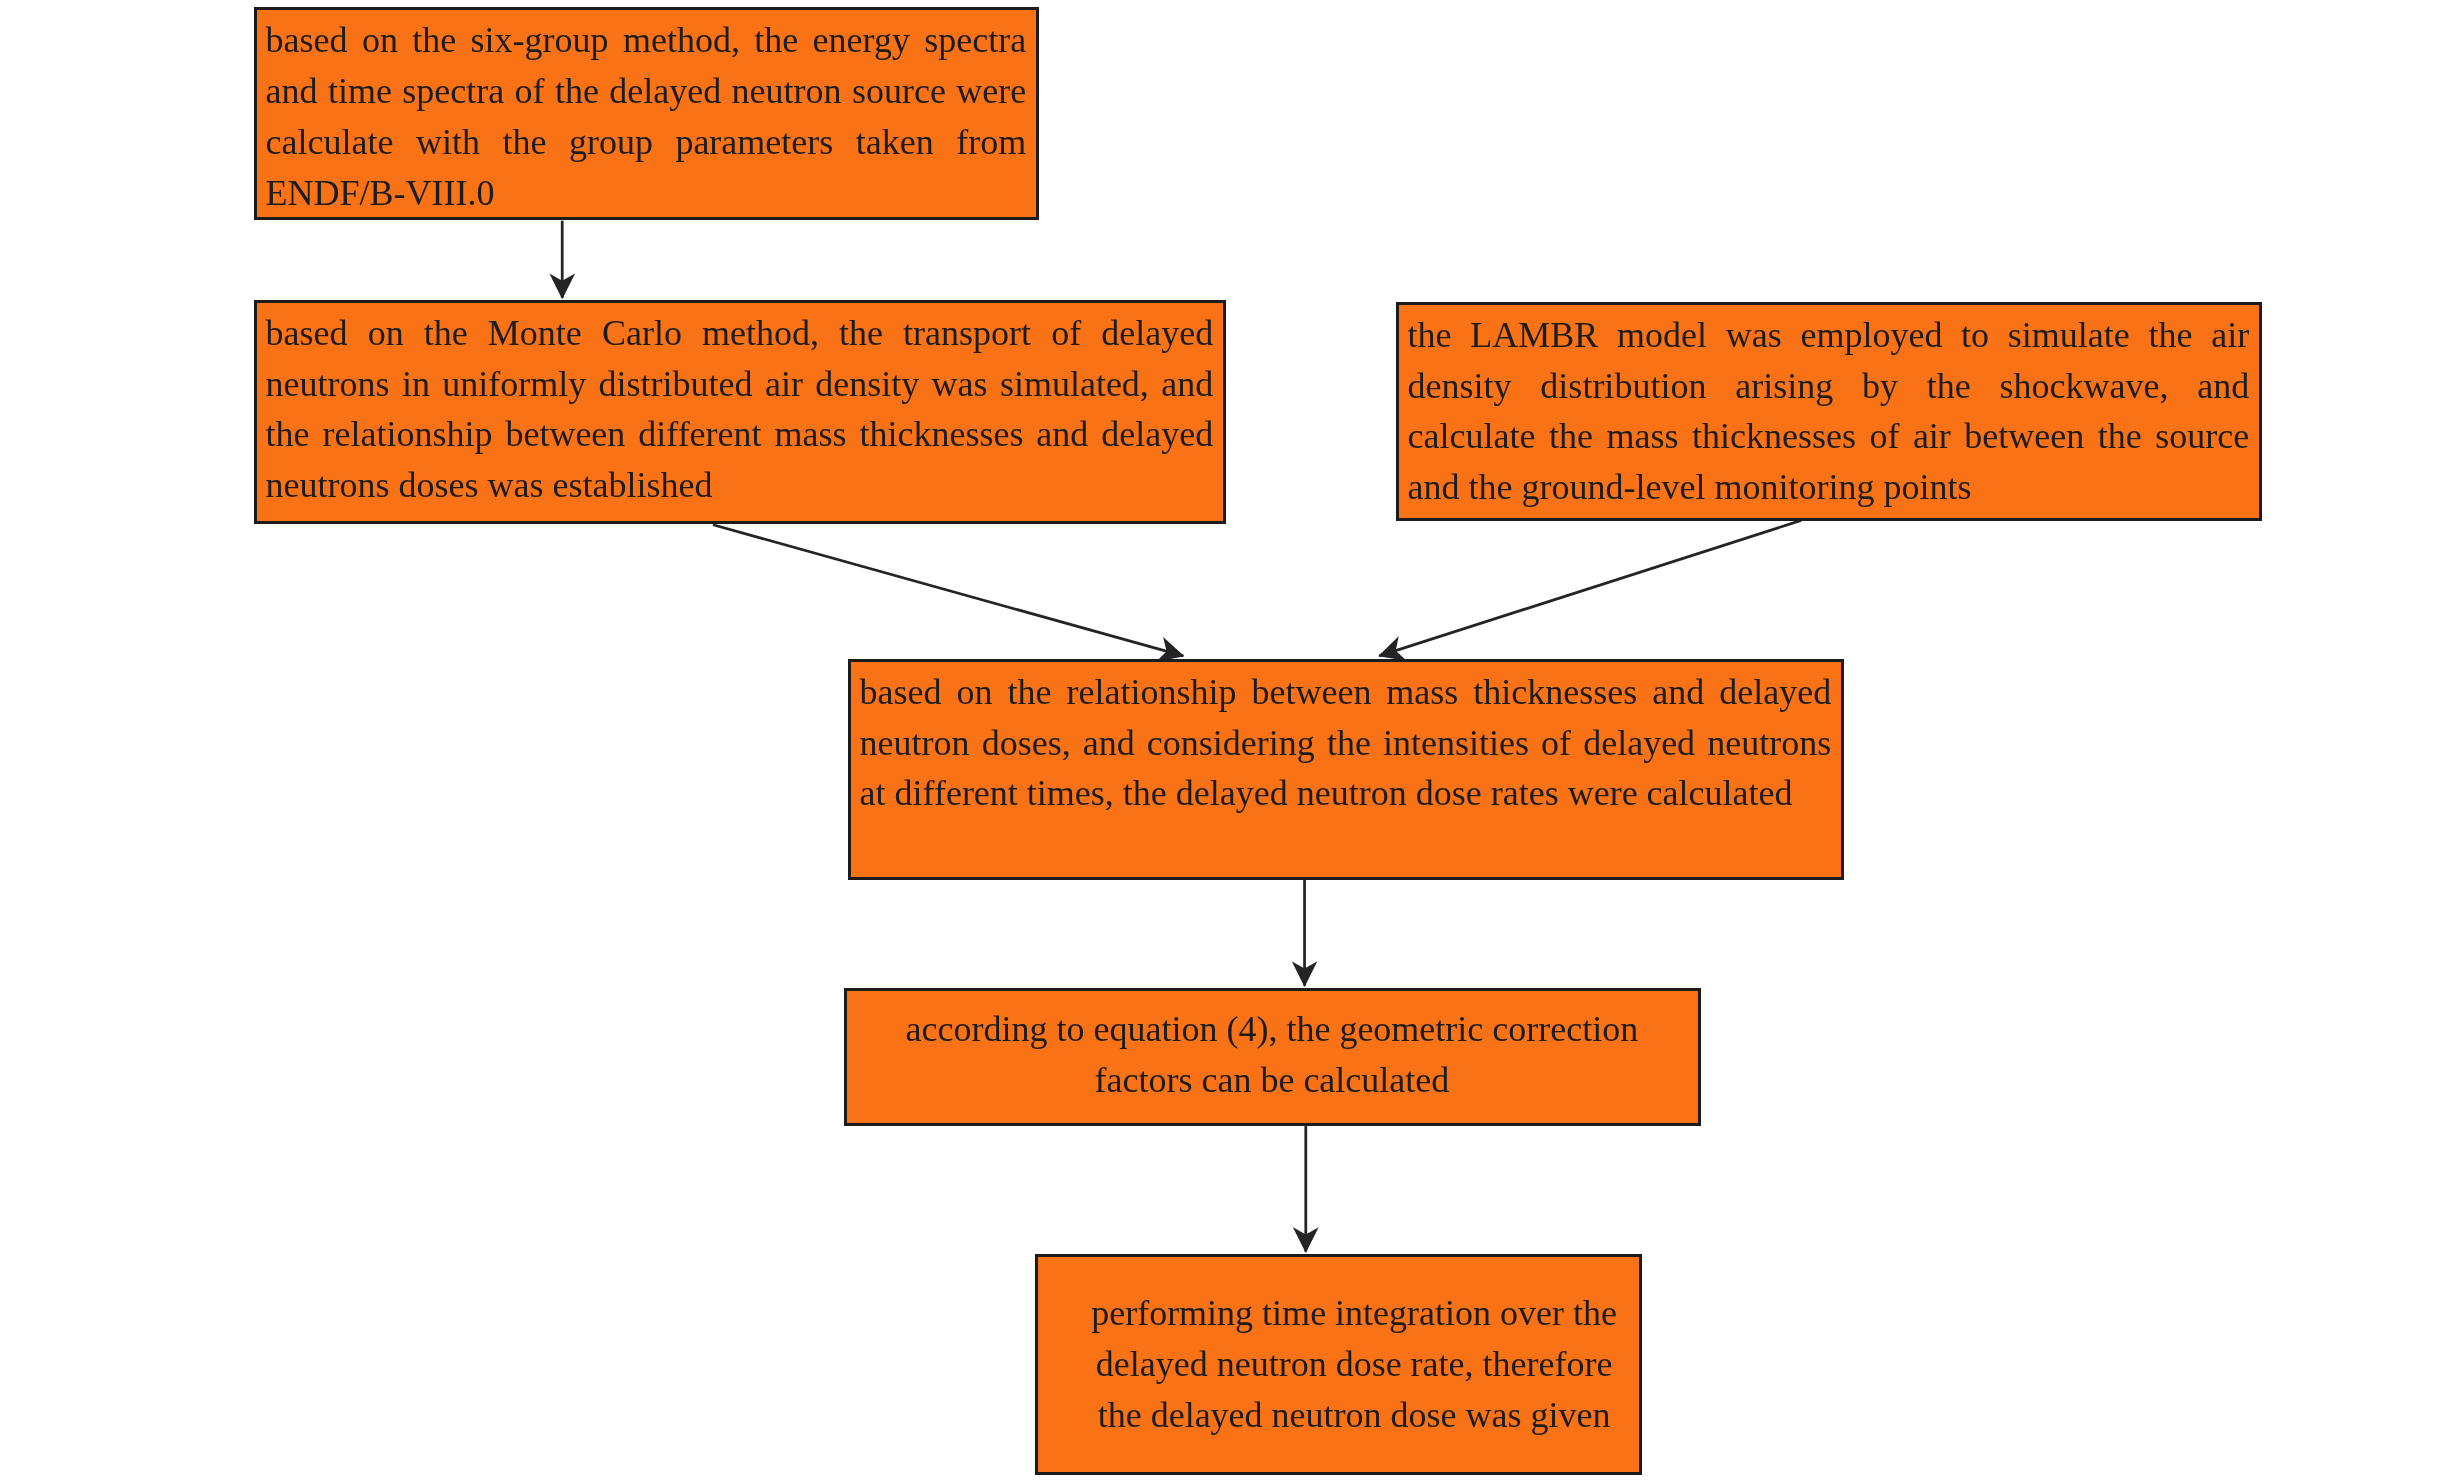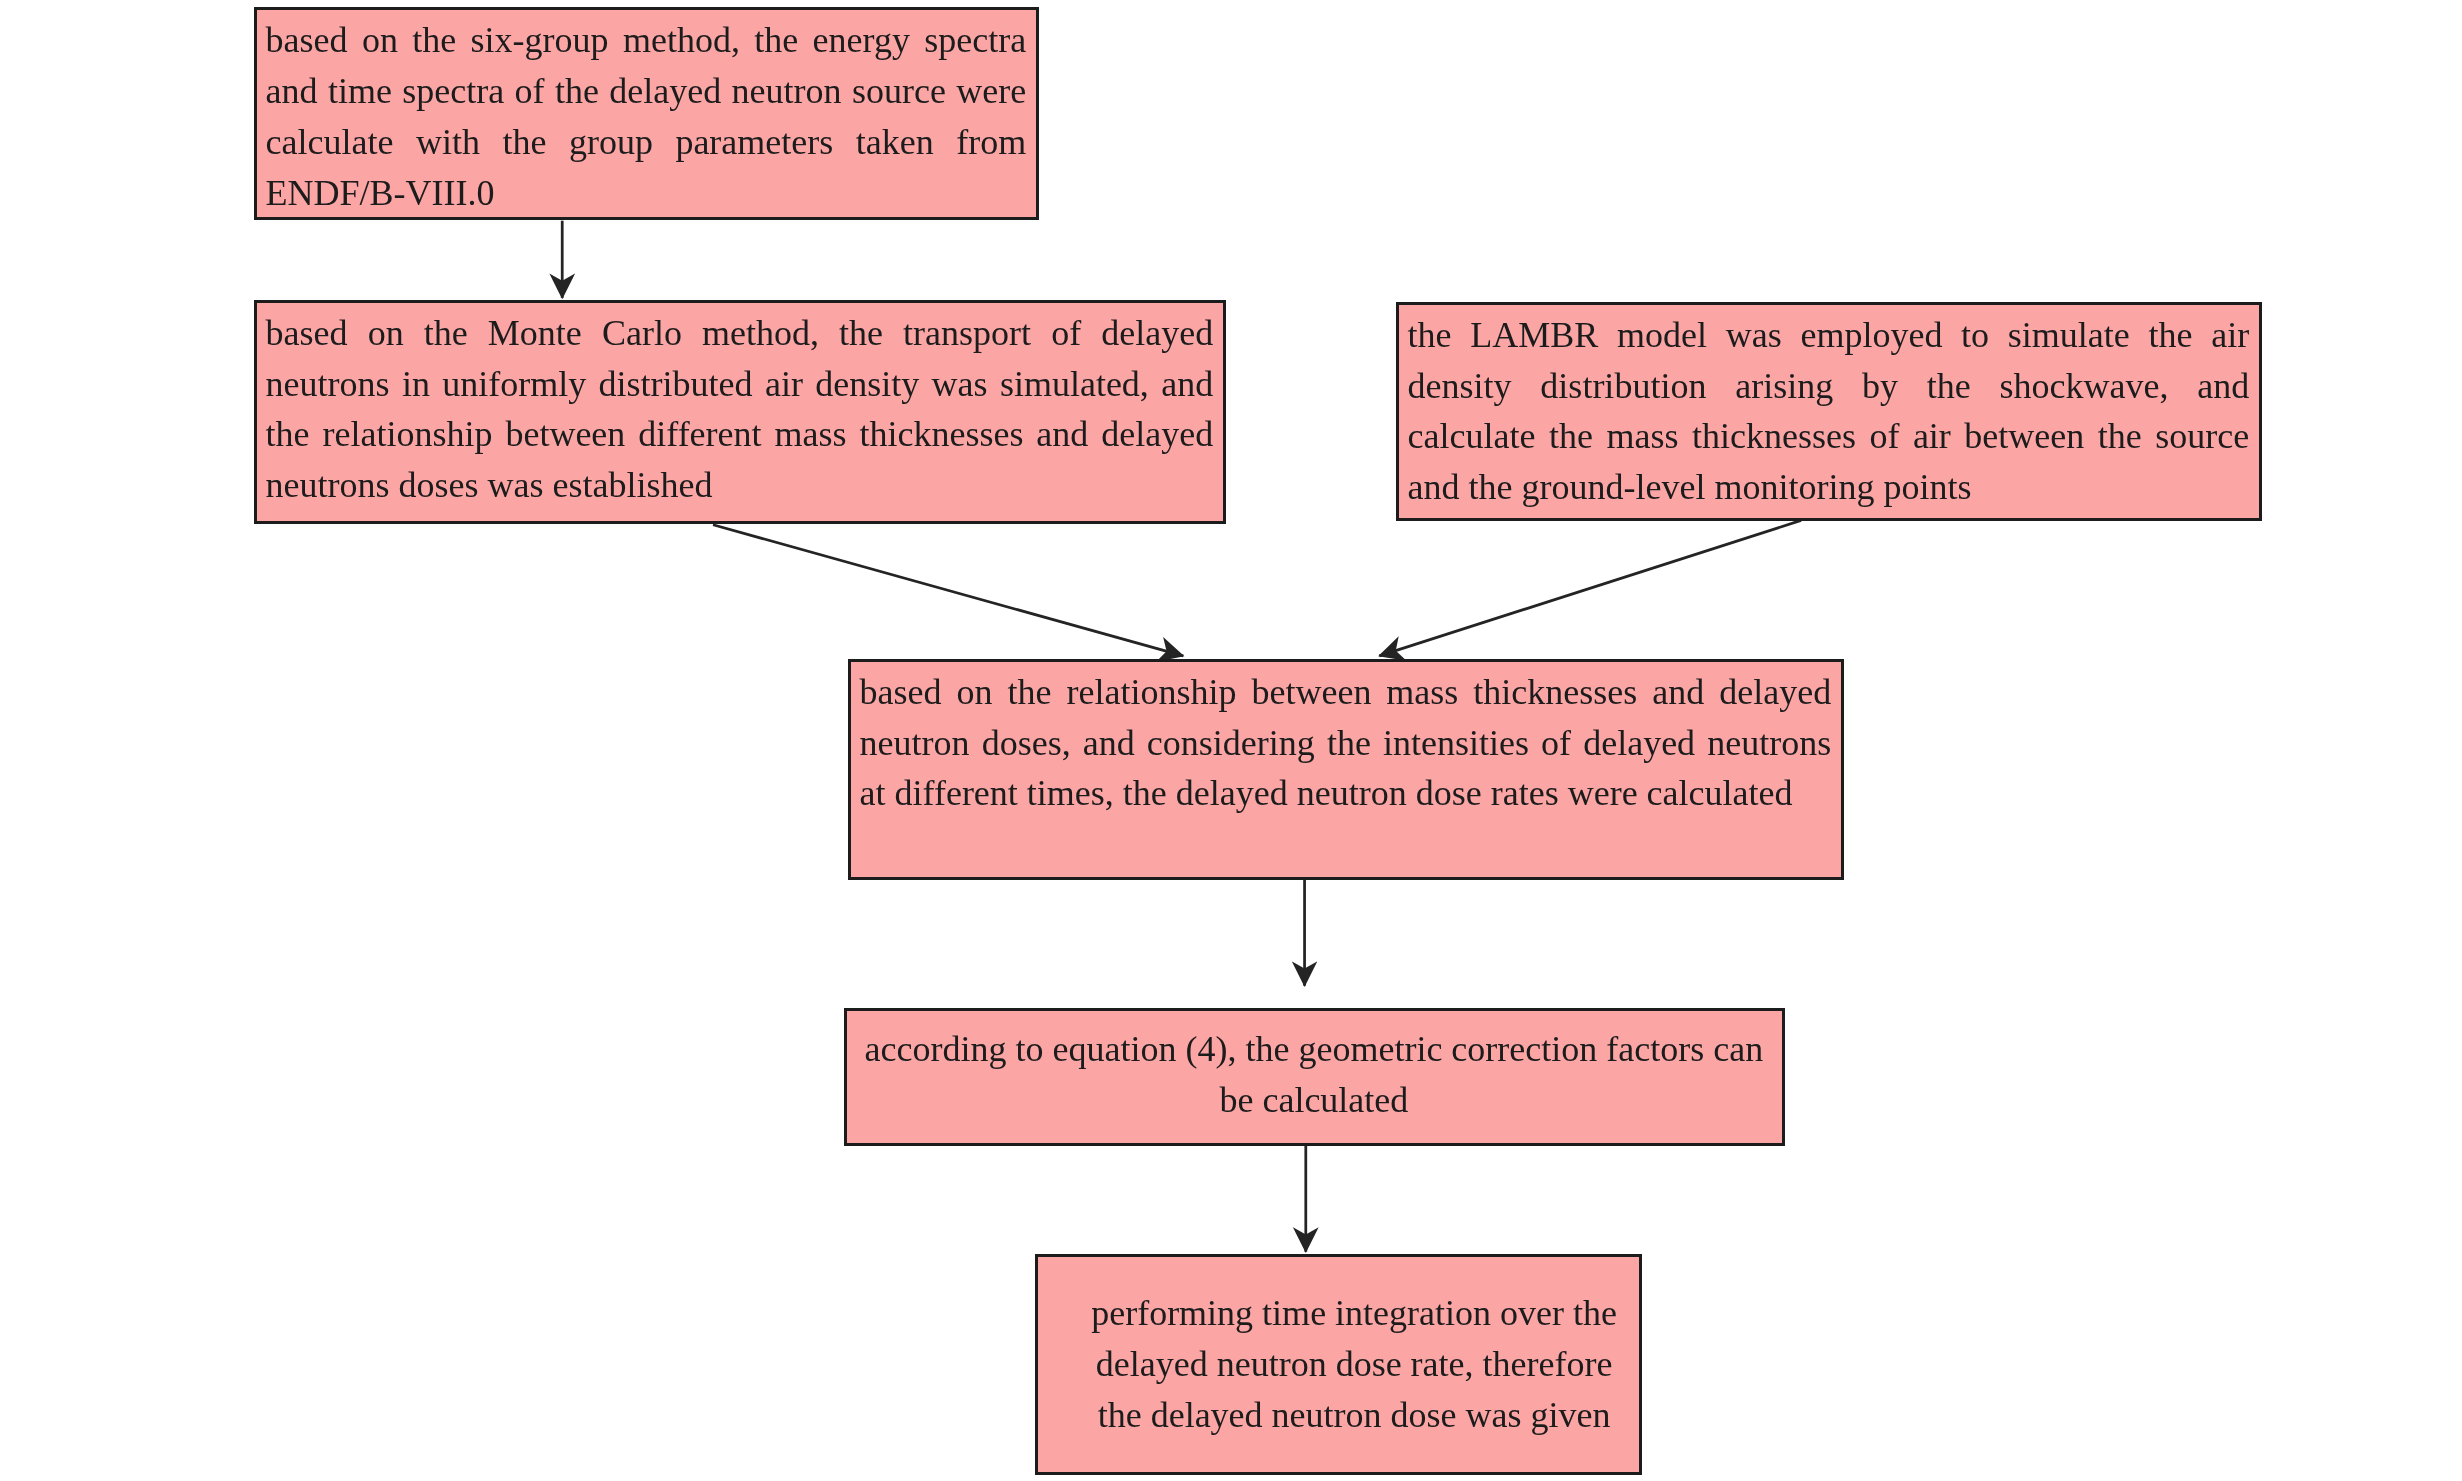--- a/index.html
+++ b/index.html
@@ -12,42 +12,42 @@
     width: 2462px;
     height: 1481px;
     background: #ffffff;
     font-family: "Liberation Serif", serif;
     color: #1c1c1c;
     overflow: hidden;
   }
   .flow-box {
     position: absolute;
     box-sizing: border-box;
-    background: #fca5a5;
+    background: #f97316;
     border: 3.1px solid #1c1c1c;
     font-size: 36px;
     line-height: 1.41;
     padding: 4.9px 9.8px 4.9px 8.6px;
   }
   .flow-box.justified {
     text-align: justify;
     text-justify: inter-word;
   }
   .flow-box.centered {
     display: flex;
     align-items: center;
     justify-content: center;
     text-align: center;
   }
   
   #node-six-group        { left: 254px;  top: 7.4px;   width: 785px; height: 213px; }
   #node-monte-carlo      { left: 254px;  top: 300px;  width: 972px; height: 224px; }
   #node-lambr            { left: 1396px; top: 302px;  width: 866px; height: 219px; }
   #node-dose-rates       { left: 817px; top: 659px; width: 996px; height: 221px; margin-left: 31px; }
-  #node-geom-correction  { left: 844px; top: 988px; width: 941px; height: 138px; padding-top: 1.2px; margin-top: 20px; }
+  #node-geom-correction  { left: 844px; top: 988px; width: 857px; height: 138px; padding-top: 1.2px; }
   #node-time-integration { left: 1035px; top: 1254px; width: 607px;  height: 221px; padding-left: 41px; }
 
   svg.arrow-layer {
     position: absolute;
     left: 0;
     top: 0;
     width: 2462px;
     height: 1481px;
     pointer-events: none;
   }

